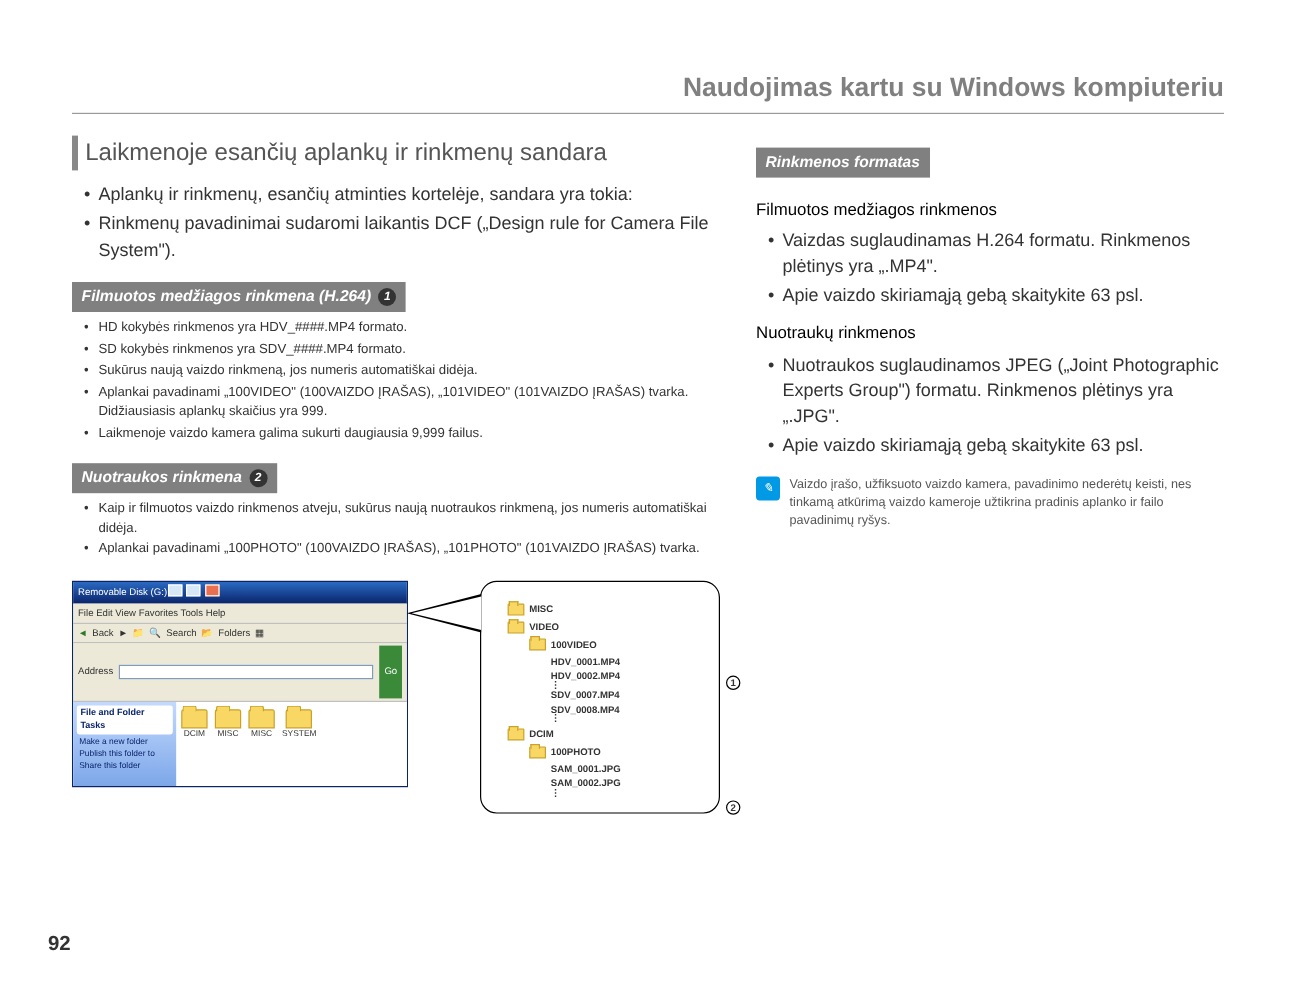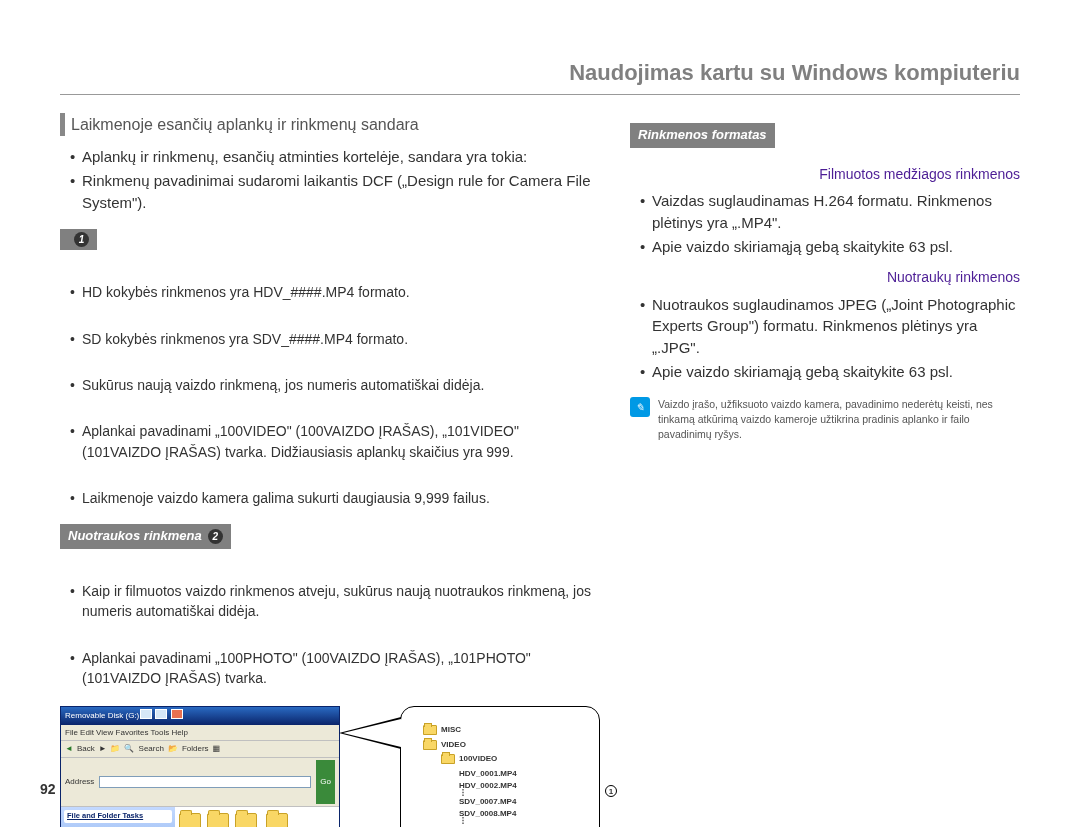--- a/index.html
+++ b/index.html
@@ -27,21 +27,21 @@
     display: flex;
     gap: 30px;
   }
   .col {
     flex: 1;
     font-size: 12px;
     line-height: 1.45;
   }
   .section-title {
     color: #555;
-    font-size: 16px;
+    font-size: 20px;
     border-left: 5px solid #888;
     padding-left: 6px;
     margin-bottom: 10px;
   }
   .gray-pill {
     display: inline-flex;
     align-items: center;
     background: #808080;
     color: #fff;
     font-weight: bold;
@@ -56,43 +56,42 @@
     color: #fff;
     border-radius: 50%;
     width: 15px;
     height: 15px;
     font-size: 10px;
     text-align: center;
     line-height: 15px;
     margin-left: 6px;
   }
   .blue-sub {
-    color: #4c1d95;
+    color: #000000;
     font-size: 14px;
-    margin: 10px 0 6px 12px;
-    text-align: right;
+    margin: 10px 0 6px 0;
   }
   ul.bullets {
     list-style: none;
     padding-left: 10px;
     margin-bottom: 6px;
   }
   ul.bullets > li {
     position: relative;
     padding-left: 12px;
     margin-bottom: 2px;
     font-size: 15px;
   }
   ul.bullets > li::before {
     content: "•";
     position: absolute;
     left: 0;
     top: 0;
   }
-  ul.small > li { font-size: 14px; margin-top: 26px; }
+  ul.small > li { font-size: 11px; }
   .note {
     display: flex;
     gap: 8px;
     margin-top: 14px;
     font-size: 10.5px;
     color: #555;
   }
   .note-icon {
     width: 20px;
     height: 20px;
@@ -141,25 +140,24 @@
   }
   .expl-tool { display:flex; align-items:center; gap:4px; }
   .expl-tool .ticon { color:#2a7a2a; }
   .expl-addr { display:flex; align-items:center; gap:5px; }
   .expl-addr input {
     flex:1; font-size:8px; height:12px; border:1px solid #7f9db9; background:#fff;
   }
   .expl-addr .go { background:#3a8a3a; color:#fff; padding:16px 4px; }
   .expl-body { display:flex; background:#fff; height:70px; }
   .expl-side {
-    width:114px;
+    width:86px;
     background: linear-gradient(#c3d9ff,#7da7e8);
     padding:3px;
     color:#0a246a;
-    text-decoration:underline;
   }
   .expl-side .task-head {
     background:#fff; color:#0a246a; font-weight:bold; padding:1px 3px; border-radius:2px; font-size:7.5px; margin-bottom:2px;
   }
   .expl-side .task-item { font-size:7px; color:#0a246a; padding-left:2px; }
   .expl-main {
     flex:1;
     background:#fff;
     display:flex;
     gap:6px;
@@ -222,41 +220,42 @@
     font-size:8px;
     text-align:center;
     line-height:12px;
     background:#fff;
   }
   .tree-box .dots { padding-left:36px; line-height:0.6; }
   .page-num {
     position:absolute;
     left:40px;
     bottom:30px;
-    font-size:14px;
+    font-size:17px;
     font-weight:bold;
     color:#333;
   }
 </style>
 </head>
 <body>
 
 <div class="page">
   <div class="page-header">Naudojimas kartu su Windows kompiuteriu</div>
 
   <div class="columns">
 
     <div class="col">
       <div class="section-title">Laikmenoje esančių aplankų ir rinkmenų sandara</div>
       <ul class="bullets">
         <li>Aplankų ir rinkmenų, esančių atminties kortelėje, sandara yra tokia:</li>
         <li>Rinkmenų pavadinimai sudaromi laikantis DCF („Design rule for Camera File System").</li>
       </ul>
 
       <div class="gray-pill">
+        <span>Filmuotos medžiagos rinkmena (H.264)</span>
         <span class="num">1</span>
       </div>
       <ul class="bullets small">
         <li>HD kokybės rinkmenos yra HDV_####.MP4 formato.</li>
         <li>SD kokybės rinkmenos yra SDV_####.MP4 formato.</li>
         <li>Sukūrus naują vaizdo rinkmeną, jos numeris automatiškai didėja.</li>
         <li>Aplankai pavadinami „100VIDEO" (100VAIZDO ĮRAŠAS), „101VIDEO" (101VAIZDO ĮRAŠAS) tvarka. Didžiausiasis aplankų skaičius yra 999.</li>
         <li>Laikmenoje vaizdo kamera galima sukurti daugiausia 9,999 failus.</li>
       </ul>
 

